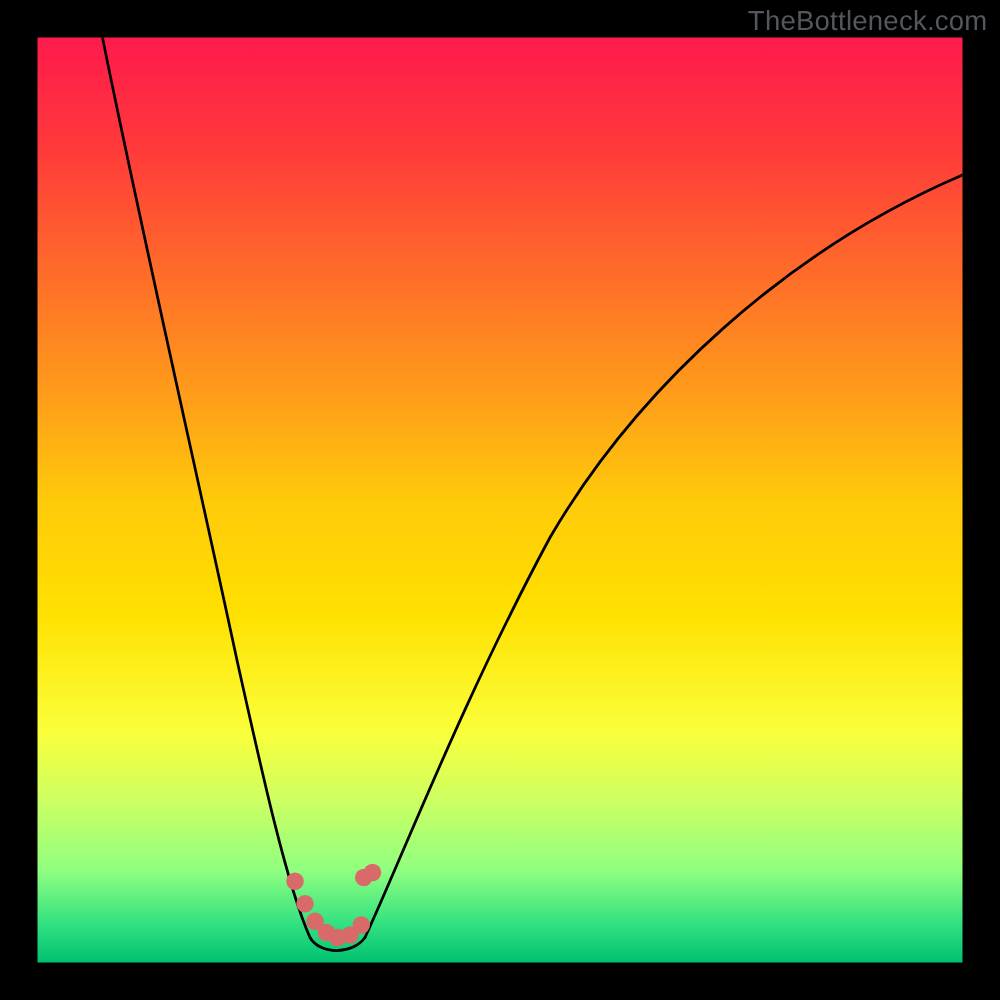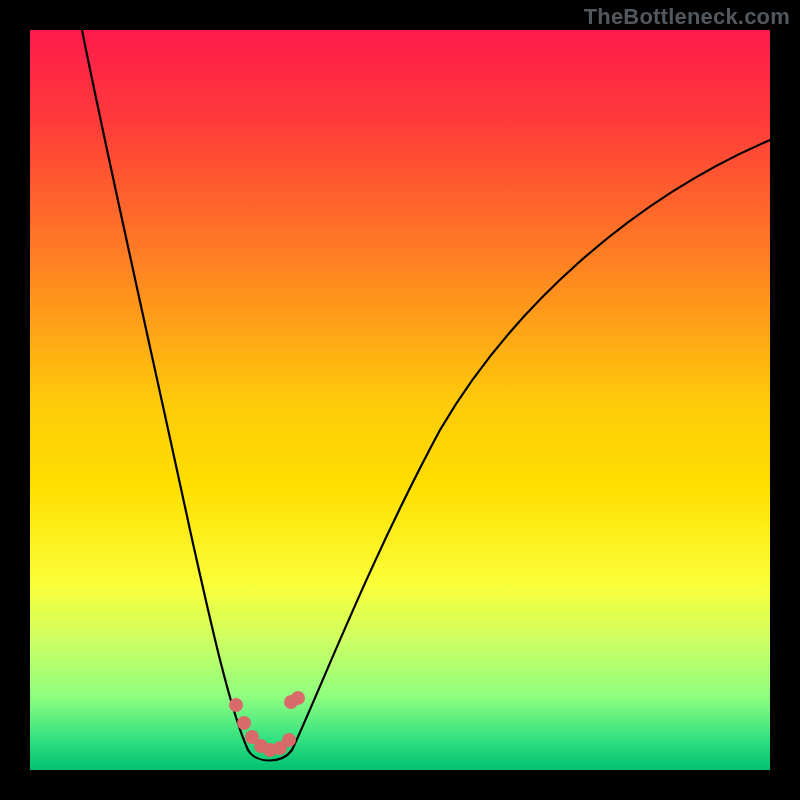--- a/index.html
+++ b/index.html
@@ -30,21 +30,21 @@
       #30e080 96%,
       #00c070 100%
     );
   }
   .watermark {
     position: absolute;
     top: 4px;
     right: 10px;
     font-family: Arial, Helvetica, sans-serif;
     font-size: 22px;
-    font-weight: 700;
+    font-weight: 400;
     color: #51595f;
     letter-spacing: 0.2px;
   }
   svg.curve {
     position: absolute;
     left: 0;
     top: 0;
     width: 740px;
     height: 740px;
   }

